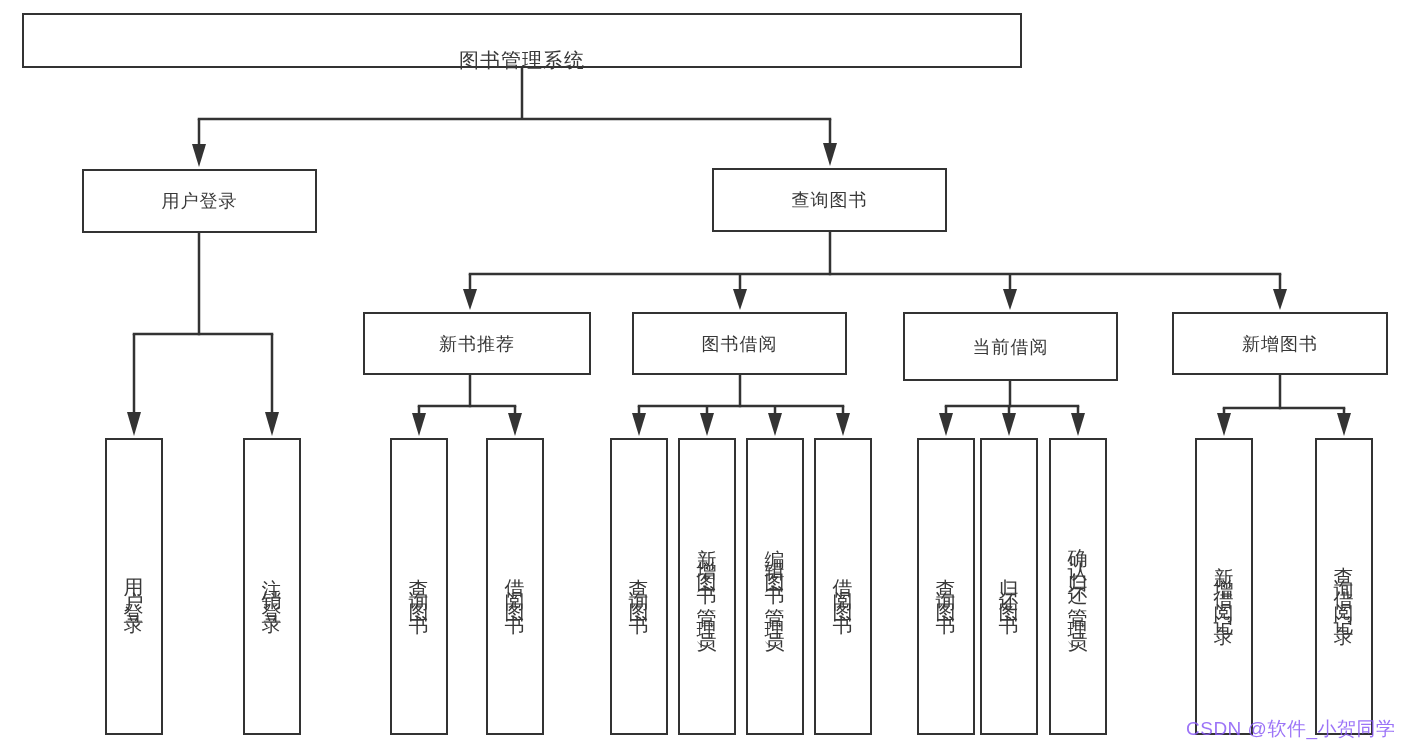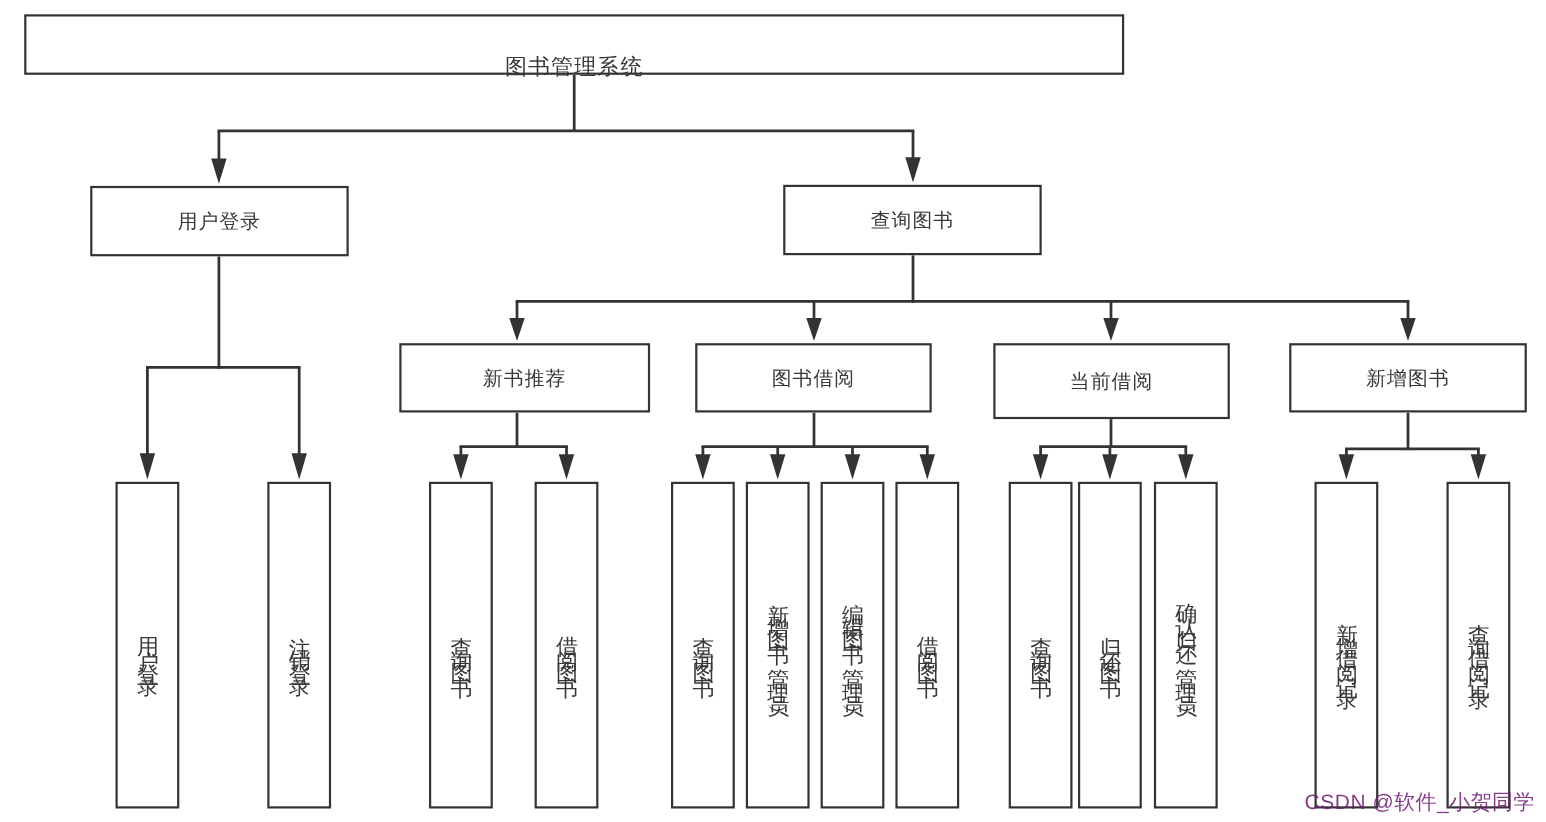--- a/index.html
+++ b/index.html
@@ -35,21 +35,21 @@
     font-size: 20px;
     letter-spacing: 12px;
     line-height: 1;
     white-space: nowrap;
   }
   .watermark {
     position: absolute;
     left: 1186px;
     top: 716px;
     font-size: 19px;
-    color: #701a75;
+    color: #8b5cf6;
     opacity: 0.85;
     white-space: nowrap;
     letter-spacing: 0.5px;
   }
 </style>
 </head>
 <body>
 
 <div class="canvas">
 

